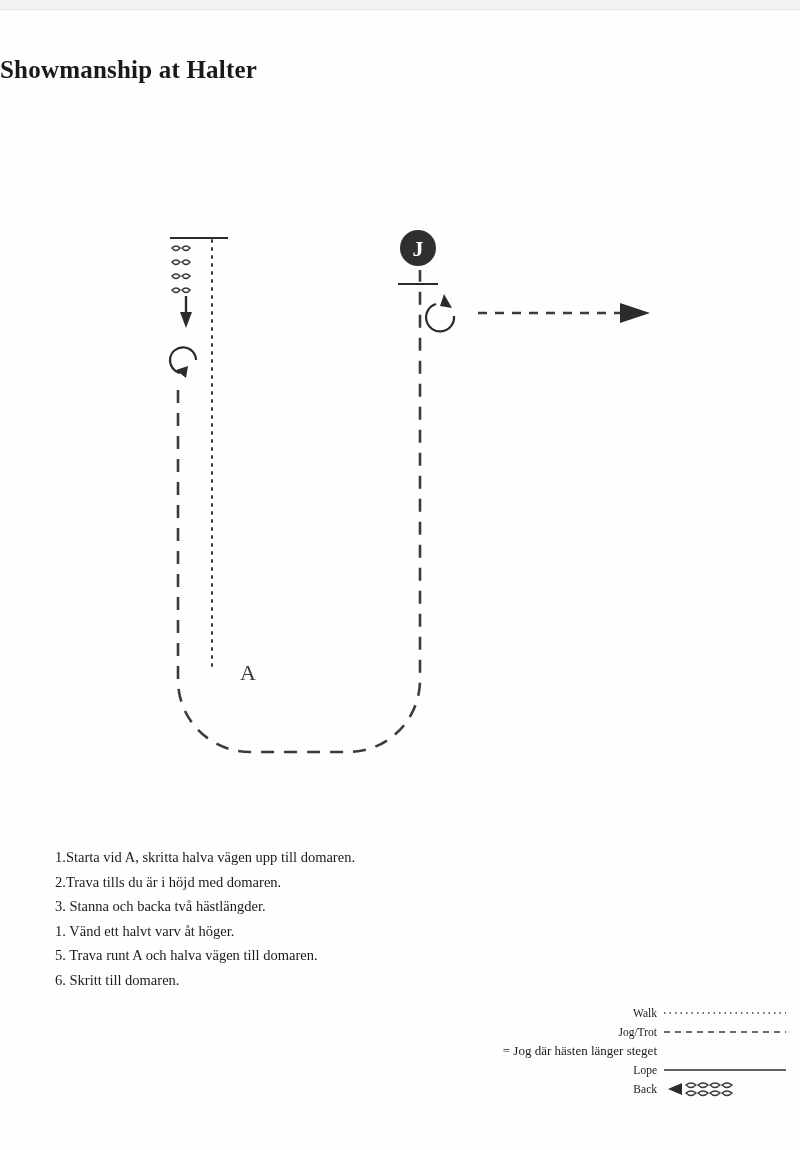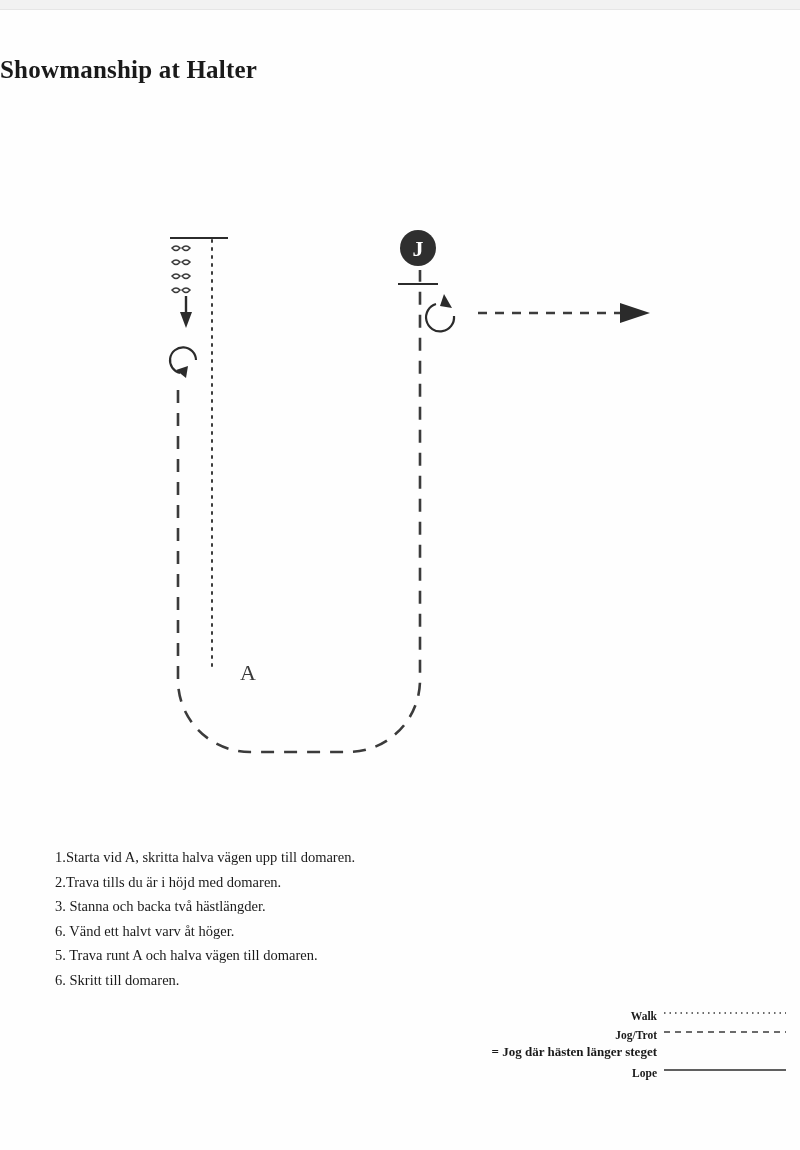--- a/index.html
+++ b/index.html
@@ -55,24 +55,23 @@
     white-space: nowrap;
   }
   .legend {
     position: absolute;
     right: 12px; top: 1003px;
     width: 330px;
     font-family: "Liberation Serif", serif;
   }
   .legend-row {
     display: flex;
-    align-items: flex-end;
+    align-items: center;
     justify-content: flex-end;
     height: 19px;
-    font-weight: bold;
   }
   .legend-label {
     font-size: 11.5px;
     text-align: right;
     padding-right: 5px;
     white-space: nowrap;
   }
   .legend-label.small {
     font-size: 13px;
     margin-left: 20px;
@@ -143,21 +142,21 @@
       </g>
 
       <text x="240" y="480" font-family="Liberation Serif, serif" font-size="22" fill="#3a3a3a">A</text>
     </svg>
   </div>
 
   <div class="instructions">
     <div>1.Starta vid A, skritta halva vägen upp till domaren.</div>
     <div>2.Trava tills du är i höjd med domaren.</div>
     <div>3. Stanna och backa två hästlängder.</div>
-    <div>6. Vänd ett halvt varv åt höger.</div>
+    <div>1. Vänd ett halvt varv åt höger.</div>
     <div>5. Trava runt A och halva vägen till domaren.</div>
     <div>6. Skritt till domaren.</div>
   </div>
 
   <div class="legend">
 
     <div class="legend-row">
       <div class="legend-label">Walk</div>
       <div class="legend-art">
         <svg width="126" height="18" viewBox="0 0 126 18">
@@ -183,16 +182,34 @@
 
     <div class="legend-row">
       <div class="legend-label">Lope</div>
       <div class="legend-art">
         <svg width="126" height="18" viewBox="0 0 126 18">
           <line x1="2" y1="9" x2="124" y2="9" stroke="#2b2b2b" stroke-width="1.7"></line>
         </svg>
       </div>
     </div>
 
+    <div class="legend-row">
+      <div class="legend-label">Back</div>
+      <div class="legend-art">
+        <svg width="126" height="18" viewBox="0 0 126 18">
+          <polygon points="6,9 20,3 20,15" fill="#2b2b2b"></polygon>
+          <g fill="none" stroke="#3b3b3b" stroke-width="1.4">
+            <path d="M24 5 q5 -4 10 0 q-5 5 -10 0 z"></path>
+            <path d="M36 5 q5 -4 10 0 q-5 5 -10 0 z"></path>
+            <path d="M48 5 q5 -4 10 0 q-5 5 -10 0 z"></path>
+            <path d="M60 5 q5 -4 10 0 q-5 5 -10 0 z"></path>
+            <path d="M24 13 q5 -4 10 0 q-5 5 -10 0 z"></path>
+            <path d="M36 13 q5 -4 10 0 q-5 5 -10 0 z"></path>
+            <path d="M48 13 q5 -4 10 0 q-5 5 -10 0 z"></path>
+            <path d="M60 13 q5 -4 10 0 q-5 5 -10 0 z"></path>
+          </g>
+        </svg>
+      </div>
+    </div>
 
   </div>
 
 </div>
 
 </body></html>

